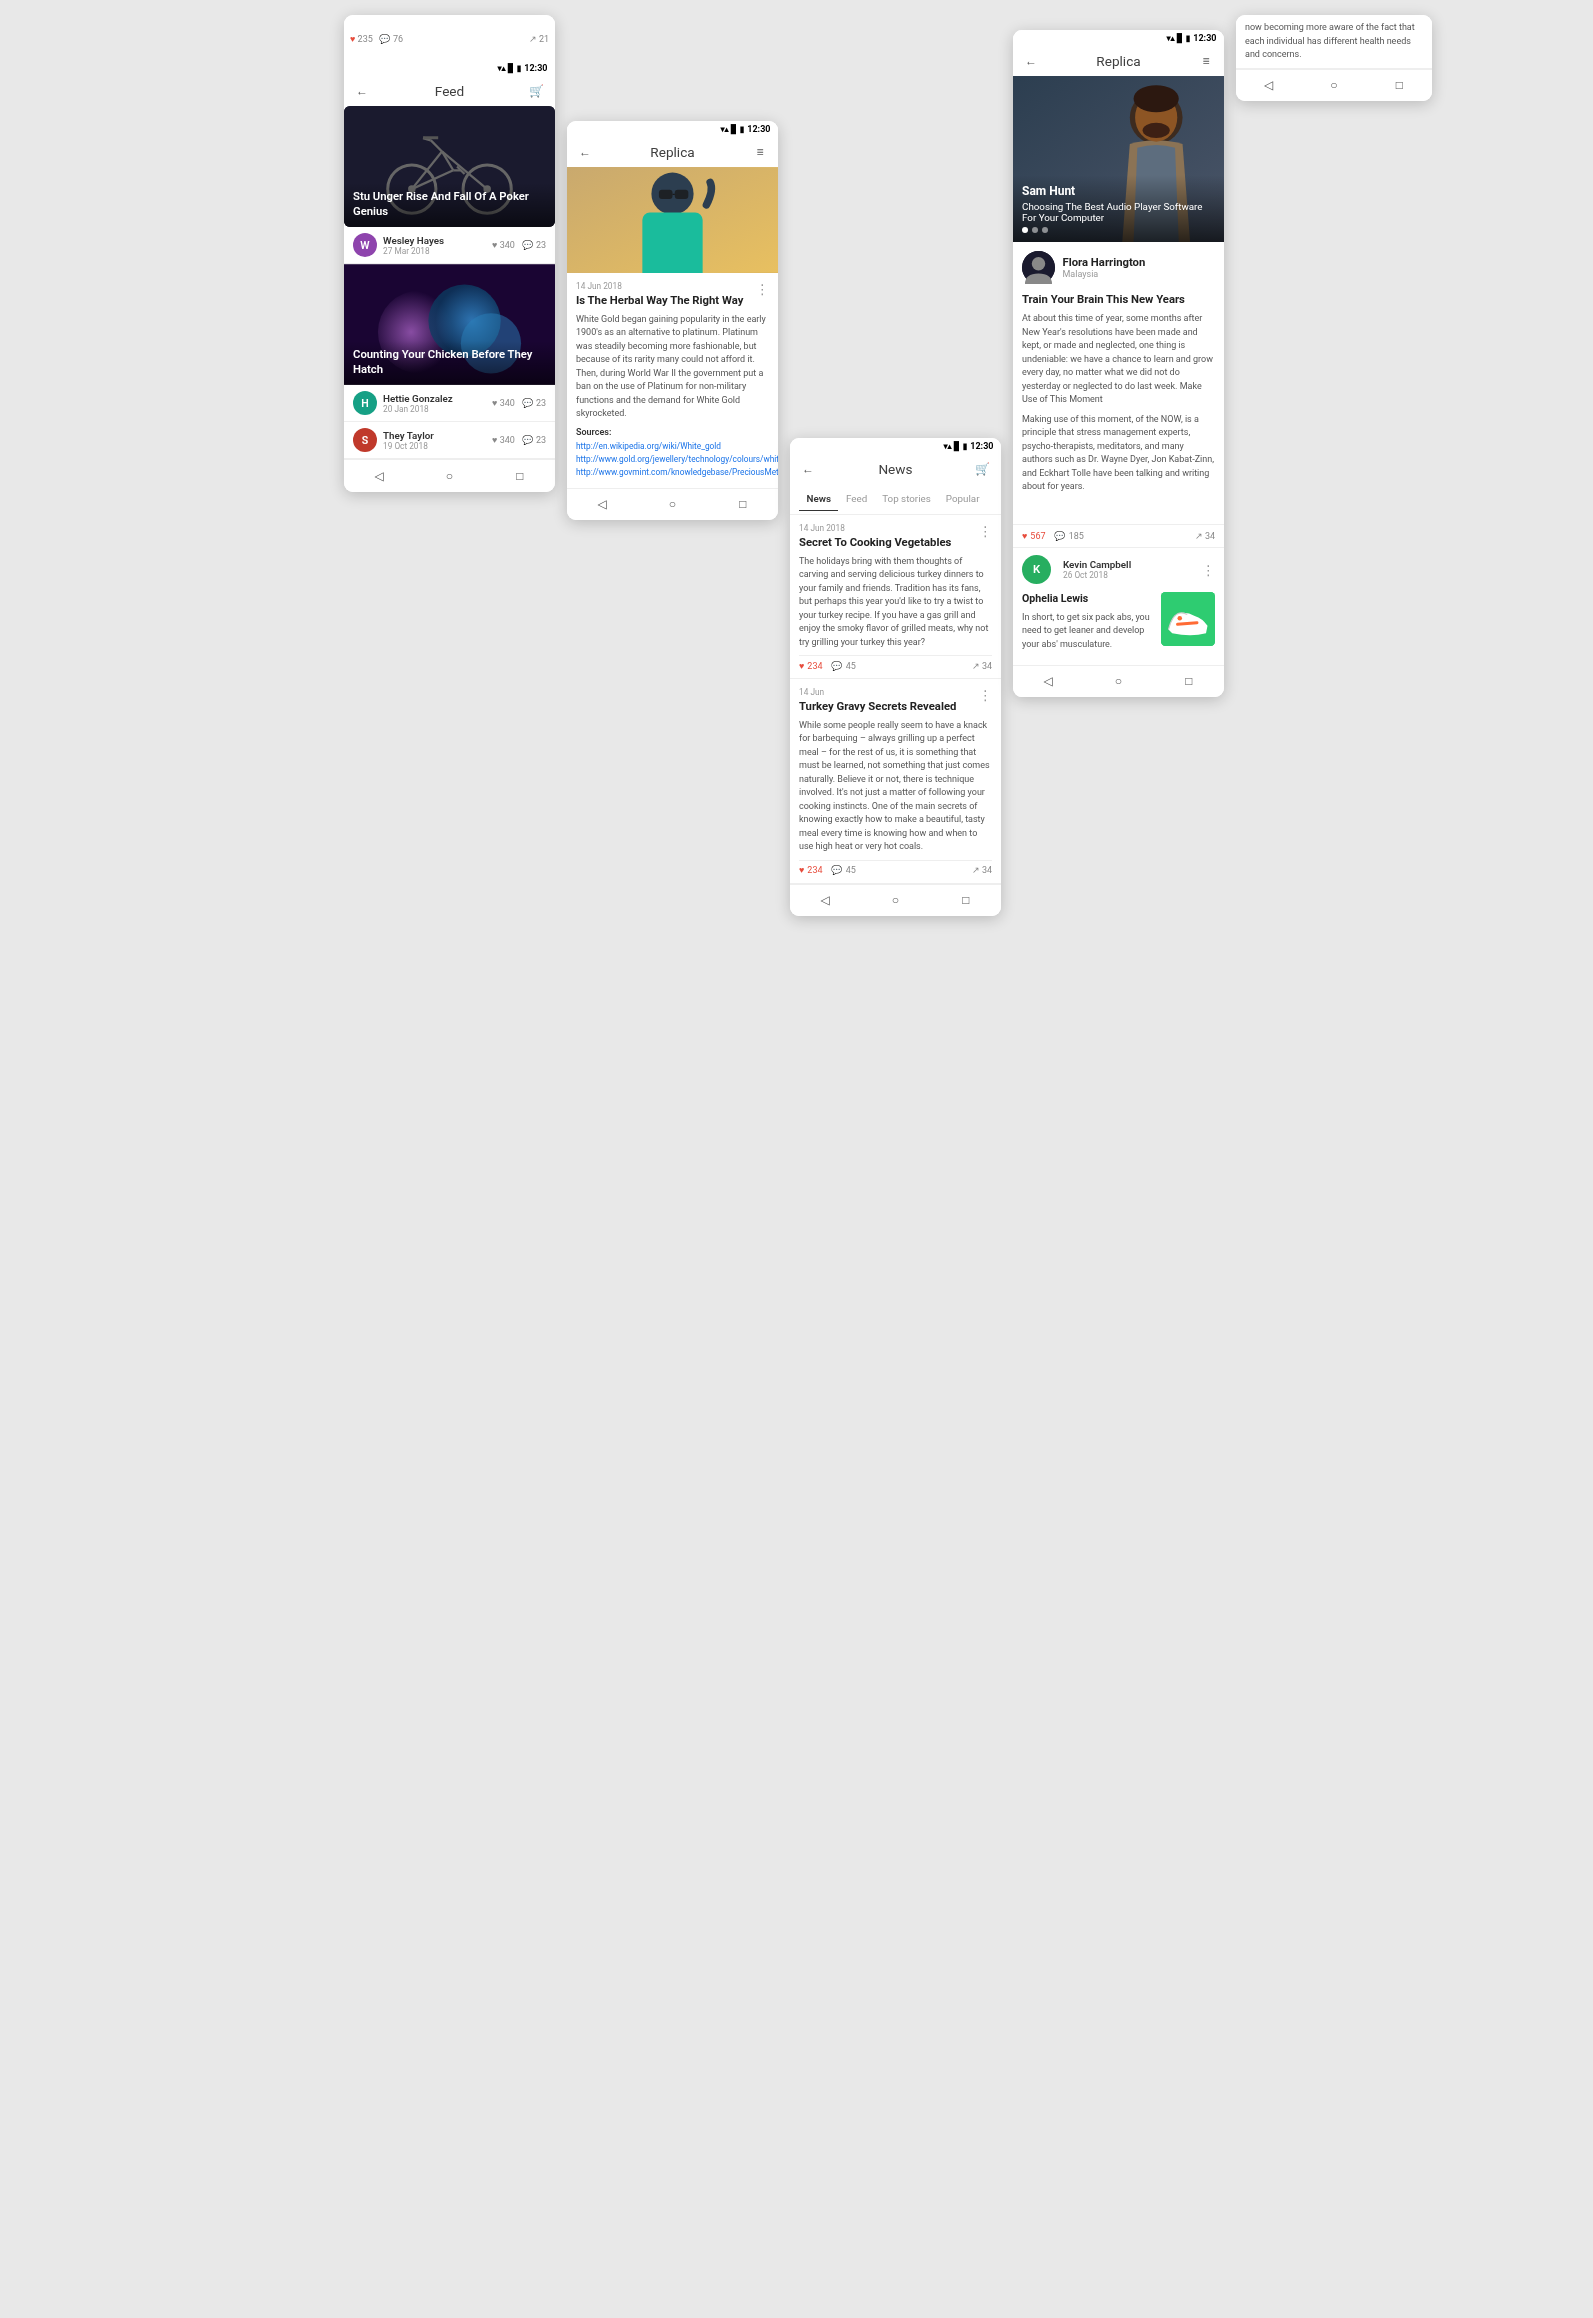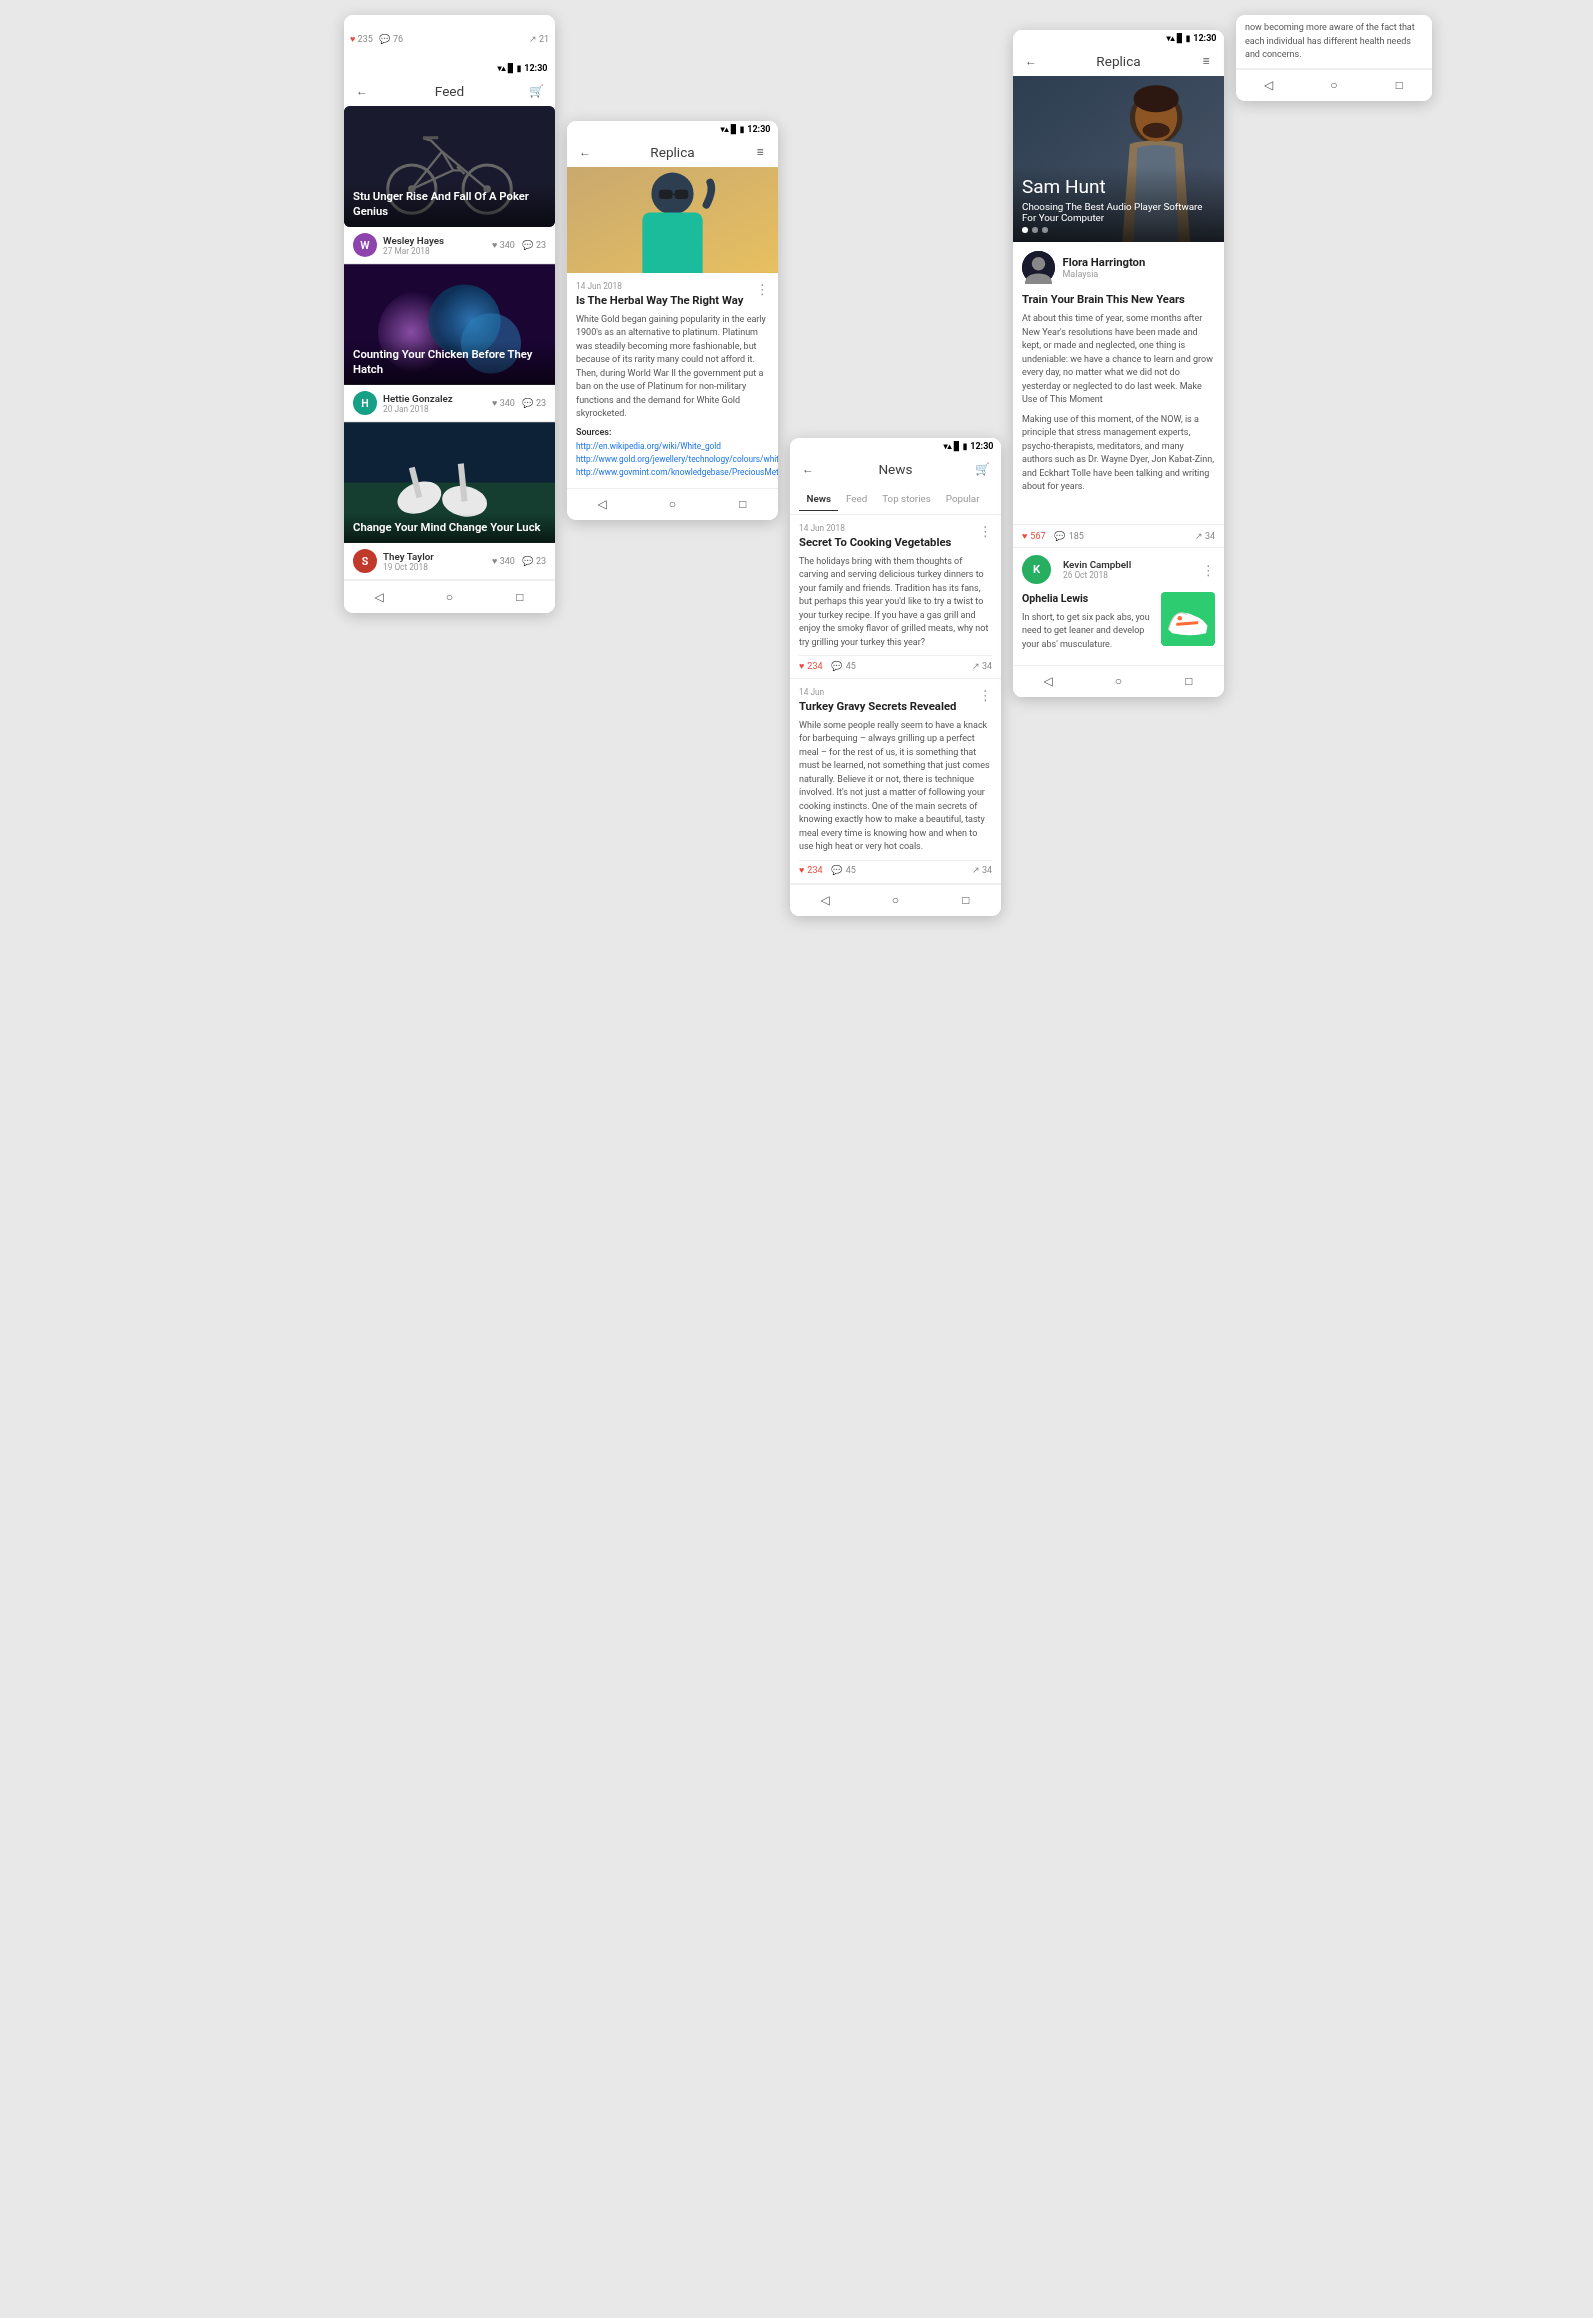--- a/index.html
+++ b/index.html
@@ -192,21 +192,21 @@
     }
     .hero-overlay {
       position: absolute;
       bottom: 0;
       left: 0;
       right: 0;
       padding: 9px;
       background: linear-gradient(transparent, rgba(0,0,0,0.7));
       color: #fff;
     }
-    .hero-title { font-size: 19px; font-weight: 400; margin-bottom: 3px; }
+    .hero-title { font-size: 12px; font-weight: 700; margin-bottom: 3px; }
     .hero-subtitle { font-size: 9.8px; }
     .dots-indicator {
       display: flex;
       gap: 3.8px;
       margin-top: 4.5px;
     }
     .dot { width: 6px; height: 6px; border-radius: 50%; background: rgba(255,255,255,0.5); }
     .dot.active { background: #fff; }
 
     
@@ -382,32 +382,20 @@
           <div class="user-date">20 Jan 2018</div>
         </div>
         <div class="feed-stats">
           <span class="stat-item">♥ <span>340</span></span>
           <span class="stat-item">💬 <span>23</span></span>
         </div>
       </div>
     </div>
 
     <div>
-      <div class="feed-image-card">
-        <svg width="100%" height="121" viewBox="0 0 280 160">
-          <rect width="280" height="160" fill="#0d2137"></rect>
-          <rect x="0" y="80" width="280" height="80" fill="#1a4a2e" opacity="0.7"></rect>
-
-          <ellipse cx="100" cy="100" rx="30" ry="20" fill="#e8e8e8" transform="rotate(-20 100 100)"></ellipse>
-          <ellipse cx="160" cy="105" rx="30" ry="20" fill="#e8e8e8" transform="rotate(10 160 105)"></ellipse>
-          <line x1="90" y1="60" x2="100" y2="100" stroke="#ccc" stroke-width="8"></line>
-          <line x1="155" y1="55" x2="160" y2="105" stroke="#ccc" stroke-width="8"></line>
-        </svg>
-        <div class="feed-card-overlay">Change Your Mind Change Your Luck</div>
-      </div>
       <div class="feed-user-row">
         <div class="user-avatar" style="background:#c0392b;">S</div>
         <div class="user-info">
           <div class="user-name">They Taylor</div>
           <div class="user-date">19 Oct 2018</div>
         </div>
         <div class="feed-stats">
           <span class="stat-item">♥ <span>340</span></span>
           <span class="stat-item">💬 <span>23</span></span>
         </div>

